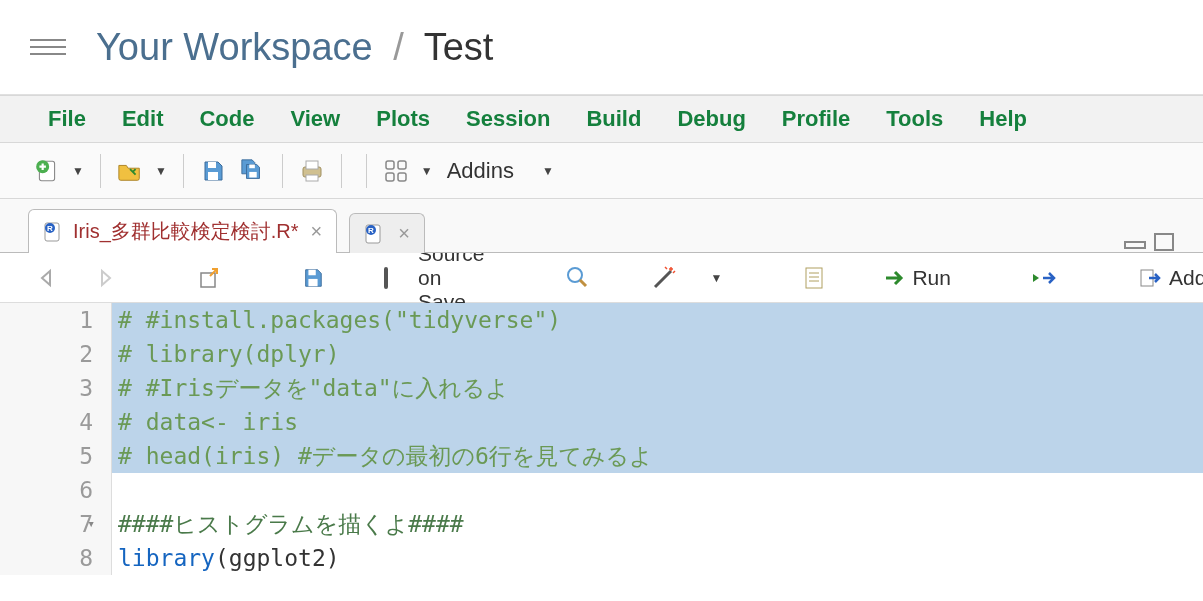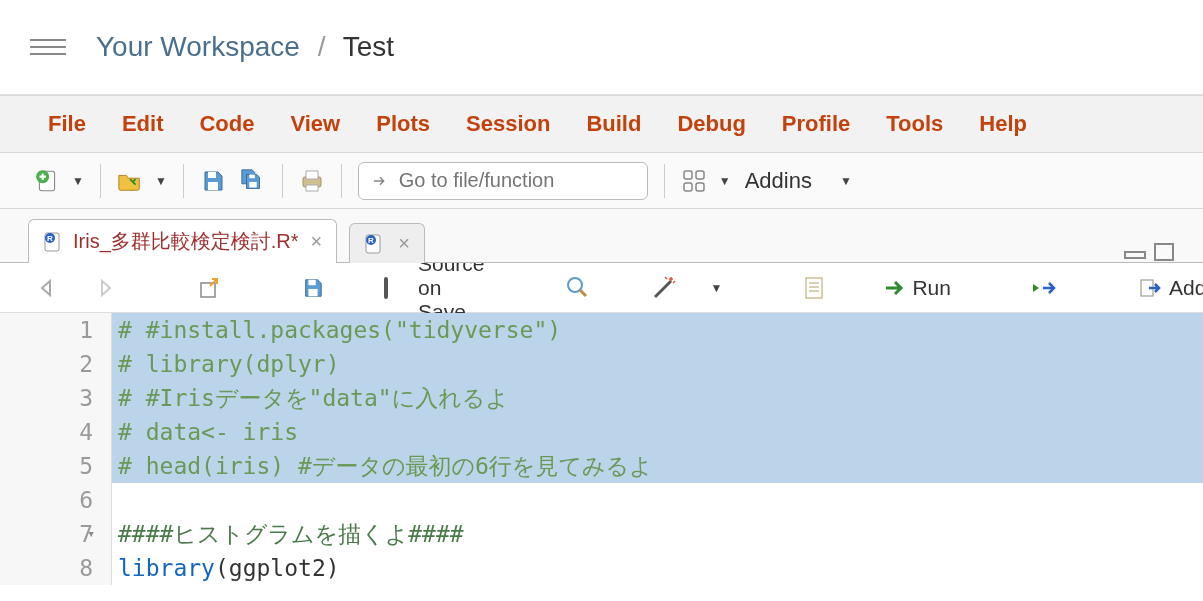--- a/index.html
+++ b/index.html
@@ -1,23 +1,23 @@
 <!DOCTYPE html>
 <html><head>
 <meta charset="utf-8">
 <style>
   * { box-sizing: border-box; margin: 0; padding: 0; }
   body { font-family: -apple-system, BlinkMacSystemFont, "Segoe UI", sans-serif; width: 1203px; height: 601px; background: #fff; color: #333; overflow: hidden; }
   .top-header { display: flex; align-items: center; height: 95px; padding: 0 30px; border-bottom: 1px solid #e0e0e0; background: #fff; gap: 30px; }
   .hamburger { display: flex; flex-direction: column; gap: 5px; cursor: pointer; }
   .hamburger span { display: block; width: 36px; height: 2px; background: #888; }
-  .breadcrumb { font-size: 28px; color: #333; font-weight: 400; }
+  .breadcrumb { font-size: 38px; color: #333; font-weight: 400; }
   .breadcrumb a { color: #4b6f8f; text-decoration: none; }
   .breadcrumb .sep { color: #999; margin: 0 10px; }
-  .menu-bar { display: flex; align-items: center; height: 58px; padding: 9px 48px; gap: 36px; background: #f2f2f2; border-top: 1px solid #d8d8d8; border-bottom: 1px solid #d8d8d8; font-size: 22px; font-weight: 600; color: #c2410c; }
+  .menu-bar { display: flex; align-items: center; height: 48px; padding: 9px 48px; gap: 36px; background: #f2f2f2; border-top: 1px solid #d8d8d8; border-bottom: 1px solid #d8d8d8; font-size: 22px; font-weight: 600; color: #15803d; }
   .menu-bar div { cursor: pointer; }
   .toolbar { display: flex; align-items: center; height: 56px; padding: 0 34px; gap: 8px; background: #fafafa; border-bottom: 1px solid #d8d8d8; }
   .tb-icon { width: 26px; height: 26px; display: inline-flex; align-items: center; justify-content: center; }
   .tb-sep { width: 1px; height: 34px; background: #ccc; margin: 0 8px; }
   .tb-caret { font-size: 12px; color: #444; margin-left: 4px; cursor: pointer; }
   .search-box { display: flex; align-items: center; border: 1px solid #bbb; border-radius: 6px; padding: 4px 12px; background: #fff; width: 290px; height: 38px; gap: 10px; }
   .search-box input { border: none; outline: none; font-size: 20px; color: #999; width: 100%; background: transparent; }
   .addins { font-size: 22px; color: #333; margin-left: 6px; display: flex; align-items: center; gap: 24px; cursor: pointer; }
   .tabs { display: flex; align-items: flex-end; height: 54px; padding: 0 28px; gap: 0; background: #f9f9f9; border-bottom: 1px solid #bbb; position: relative; }
   .tab { display: flex; align-items: center; gap: 8px; padding: 8px 14px; border: 1px solid #bbb; border-bottom: none; background: #fff; border-radius: 6px 6px 0 0; font-size: 20px; color: #a03030; cursor: pointer; margin-right: 12px; position: relative; top: 1px; }
@@ -108,26 +108,20 @@
   </span>
   <span class="tb-sep"></span>
   <span class="tb-icon">
     <svg width="26" height="24" viewBox="0 0 26 24">
         <rect x="4" y="8" width="18" height="10" rx="2" fill="#d0c090" stroke="#a09060"></rect>
         <rect x="7" y="2" width="12" height="8" fill="#fff" stroke="#aaa"></rect>
         <rect x="7" y="16" width="12" height="6" fill="#fff" stroke="#aaa"></rect>
       </svg>
   </span>
   <span class="tb-sep"></span>
-  <div class="search-box">
-    <svg width="20" height="20" viewBox="0 0 24 24">
-        <path d="M4 12h12m-4-5l5 5-5 5" stroke="#888" stroke-width="2" fill="none"></path>
-      </svg>
-    <input type="text" placeholder="Go to file/function" style="">
-  </div>
   <span class="tb-sep"></span>
   <span class="tb-icon">
     <svg width="24" height="24" viewBox="0 0 24 24">
         <rect x="2" y="2" width="8" height="8" rx="2" fill="none" stroke="#888" stroke-width="1.5"></rect>
         <rect x="14" y="2" width="8" height="8" rx="2" fill="none" stroke="#888" stroke-width="1.5"></rect>
         <rect x="2" y="14" width="8" height="8" rx="2" fill="none" stroke="#888" stroke-width="1.5"></rect>
         <rect x="14" y="14" width="8" height="8" rx="2" fill="none" stroke="#888" stroke-width="1.5"></rect>
       </svg>
   </span>
   <span class="tb-caret">▼</span>

